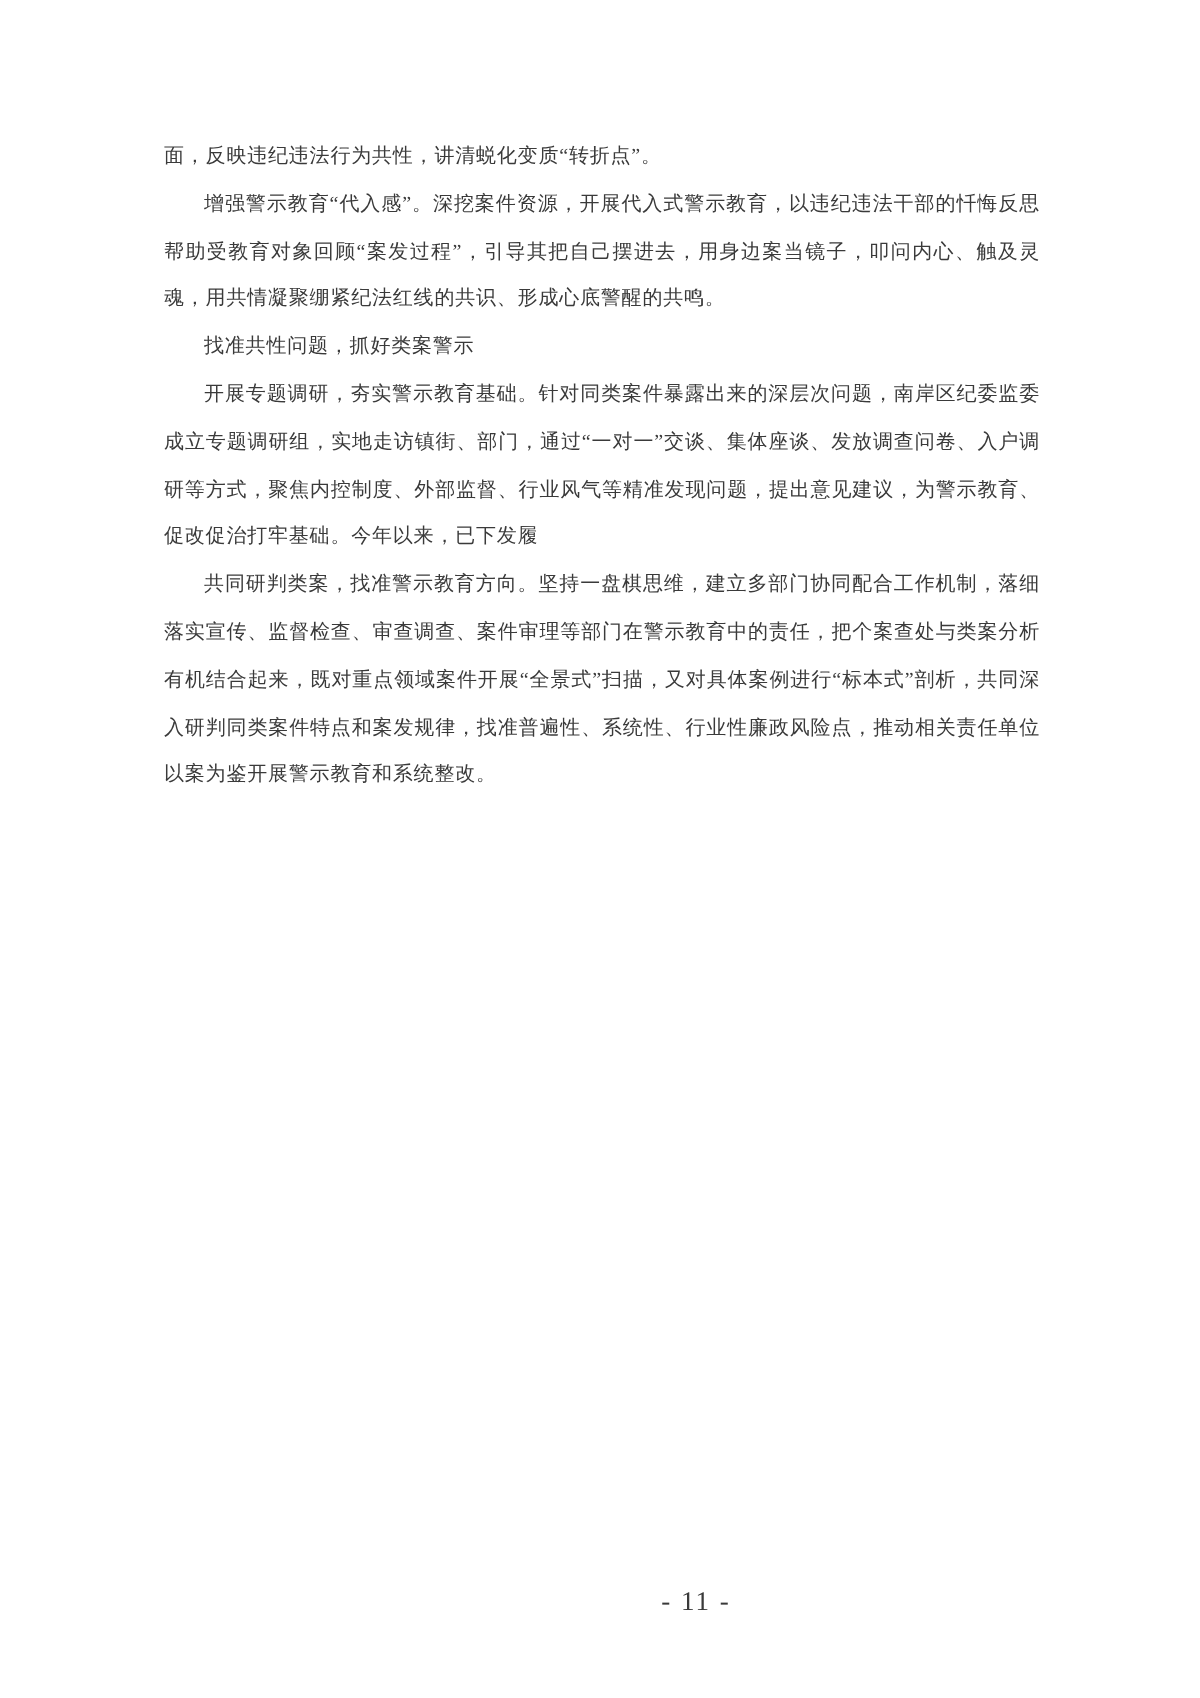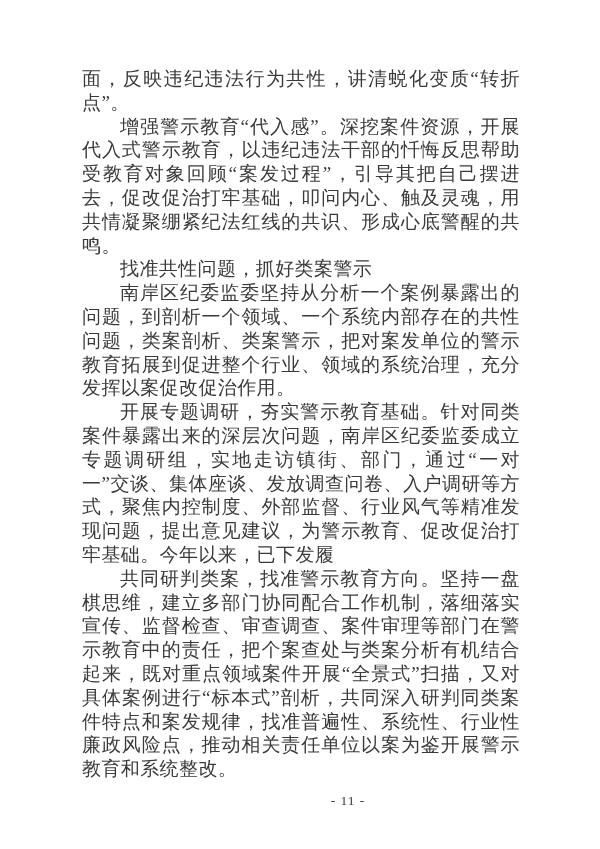--- a/index.html
+++ b/index.html
@@ -21,21 +21,21 @@
   }
   .content {
     position: absolute;
     left: 82px;
     top: 67px;
     width: 438px;
   }
   .content p {
     margin: 0;
     padding: 0;
-    font-size: 19px;
+    font-size: 10px;
     line-height: 23.8px;
     color: #3a3a3a;
     text-align: justify;
     text-justify: inter-ideograph;
     text-indent: 2em;
     letter-spacing: 0.4px;
     word-break: break-all;
   }
   .content p.noindent {
     text-indent: 0;
@@ -51,20 +51,19 @@
     color: #3a3a3a;
     padding-left: 48px;
   }
 </style>
 </head>
 <body>
 
 <div class="page">
   <div class="content">
     <p class="noindent">面，反映违纪违法行为共性，讲清蜕化变质“转折点”。</p>
-    <p>增强警示教育“代入感”。深挖案件资源，开展代入式警示教育，以违纪违法干部的忏悔反思帮助受教育对象回顾“案发过程”，引导其把自己摆进去，促改促治打牢基础，叩问内心、触及灵魂，用共情凝聚绷紧纪法红线的共识、形成心底警醒的共鸣。</p>
+    <p>增强警示教育“代入感”。深挖案件资源，开展代入式警示教育，以违纪违法干部的忏悔反思帮助受教育对象回顾“案发过程”，引导其把自己摆进去，用身边案当镜子，叩问内心、触及灵魂，用共情凝聚绷紧纪法红线的共识、形成心底警醒的共鸣。</p>
     <p>找准共性问题，抓好类案警示</p>
-    <p>南岸区纪委监委坚持从分析一个案例暴露出的问题，到剖析一个领域、一个系统内部存在的共性问题，类案剖析、类案警示，把对案发单位的警示教育拓展到促进整个行业、领域的系统治理，充分发挥以案促改促治作用。</p>
     <p>开展专题调研，夯实警示教育基础。针对同类案件暴露出来的深层次问题，南岸区纪委监委成立专题调研组，实地走访镇街、部门，通过“一对一”交谈、集体座谈、发放调查问卷、入户调研等方式，聚焦内控制度、外部监督、行业风气等精准发现问题，提出意见建议，为警示教育、促改促治打牢基础。今年以来，已下发履</p>
     <p>共同研判类案，找准警示教育方向。坚持一盘棋思维，建立多部门协同配合工作机制，落细落实宣传、监督检查、审查调查、案件审理等部门在警示教育中的责任，把个案查处与类案分析有机结合起来，既对重点领域案件开展“全景式”扫描，又对具体案例进行“标本式”剖析，共同深入研判同类案件特点和案发规律，找准普遍性、系统性、行业性廉政风险点，推动相关责任单位以案为鉴开展警示教育和系统整改。</p>
   </div>
   <div class="footer">- 11 -</div>
 </div>
 
 </body></html>

